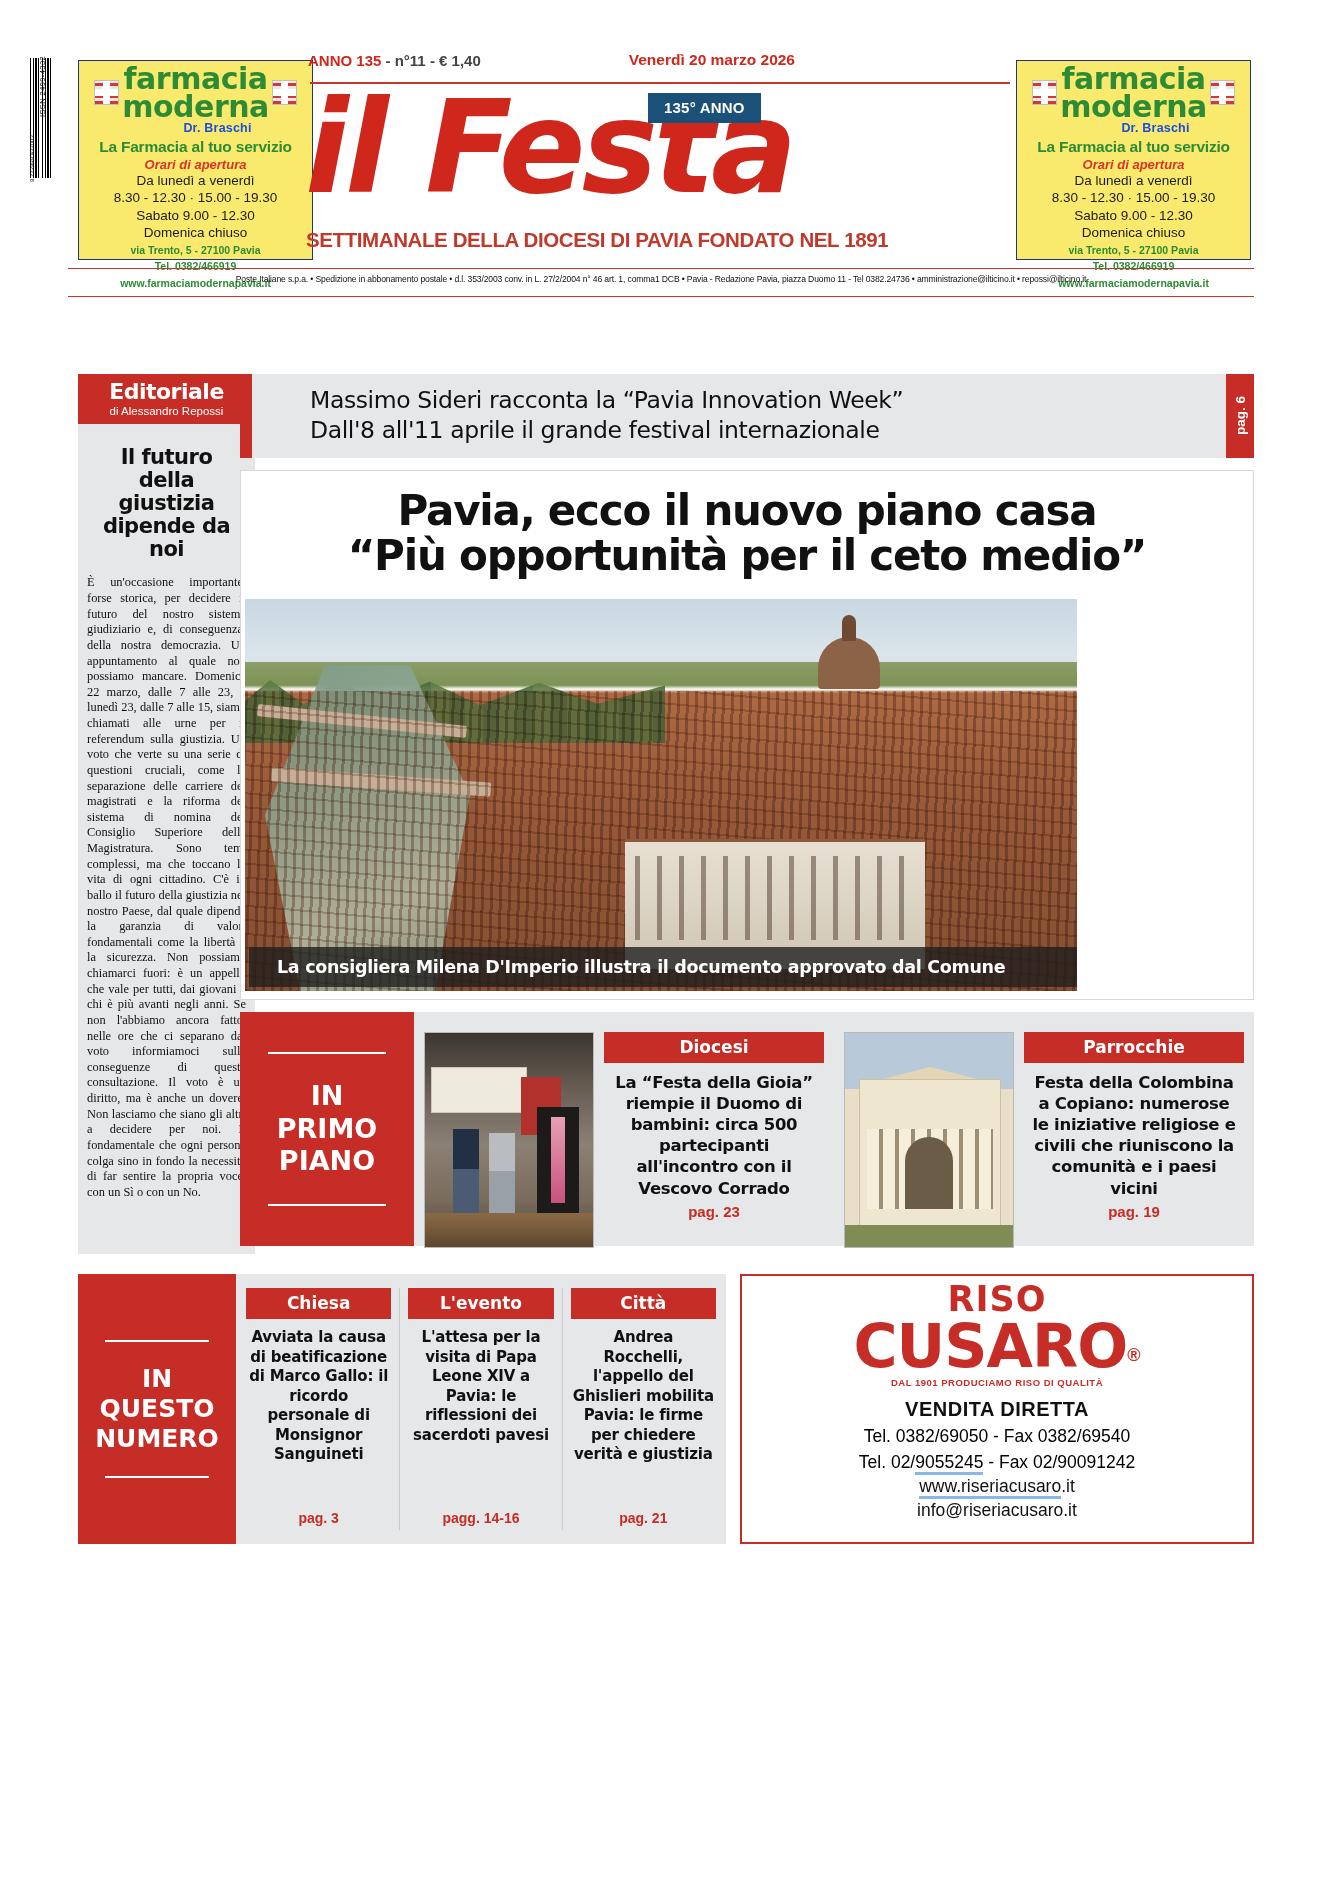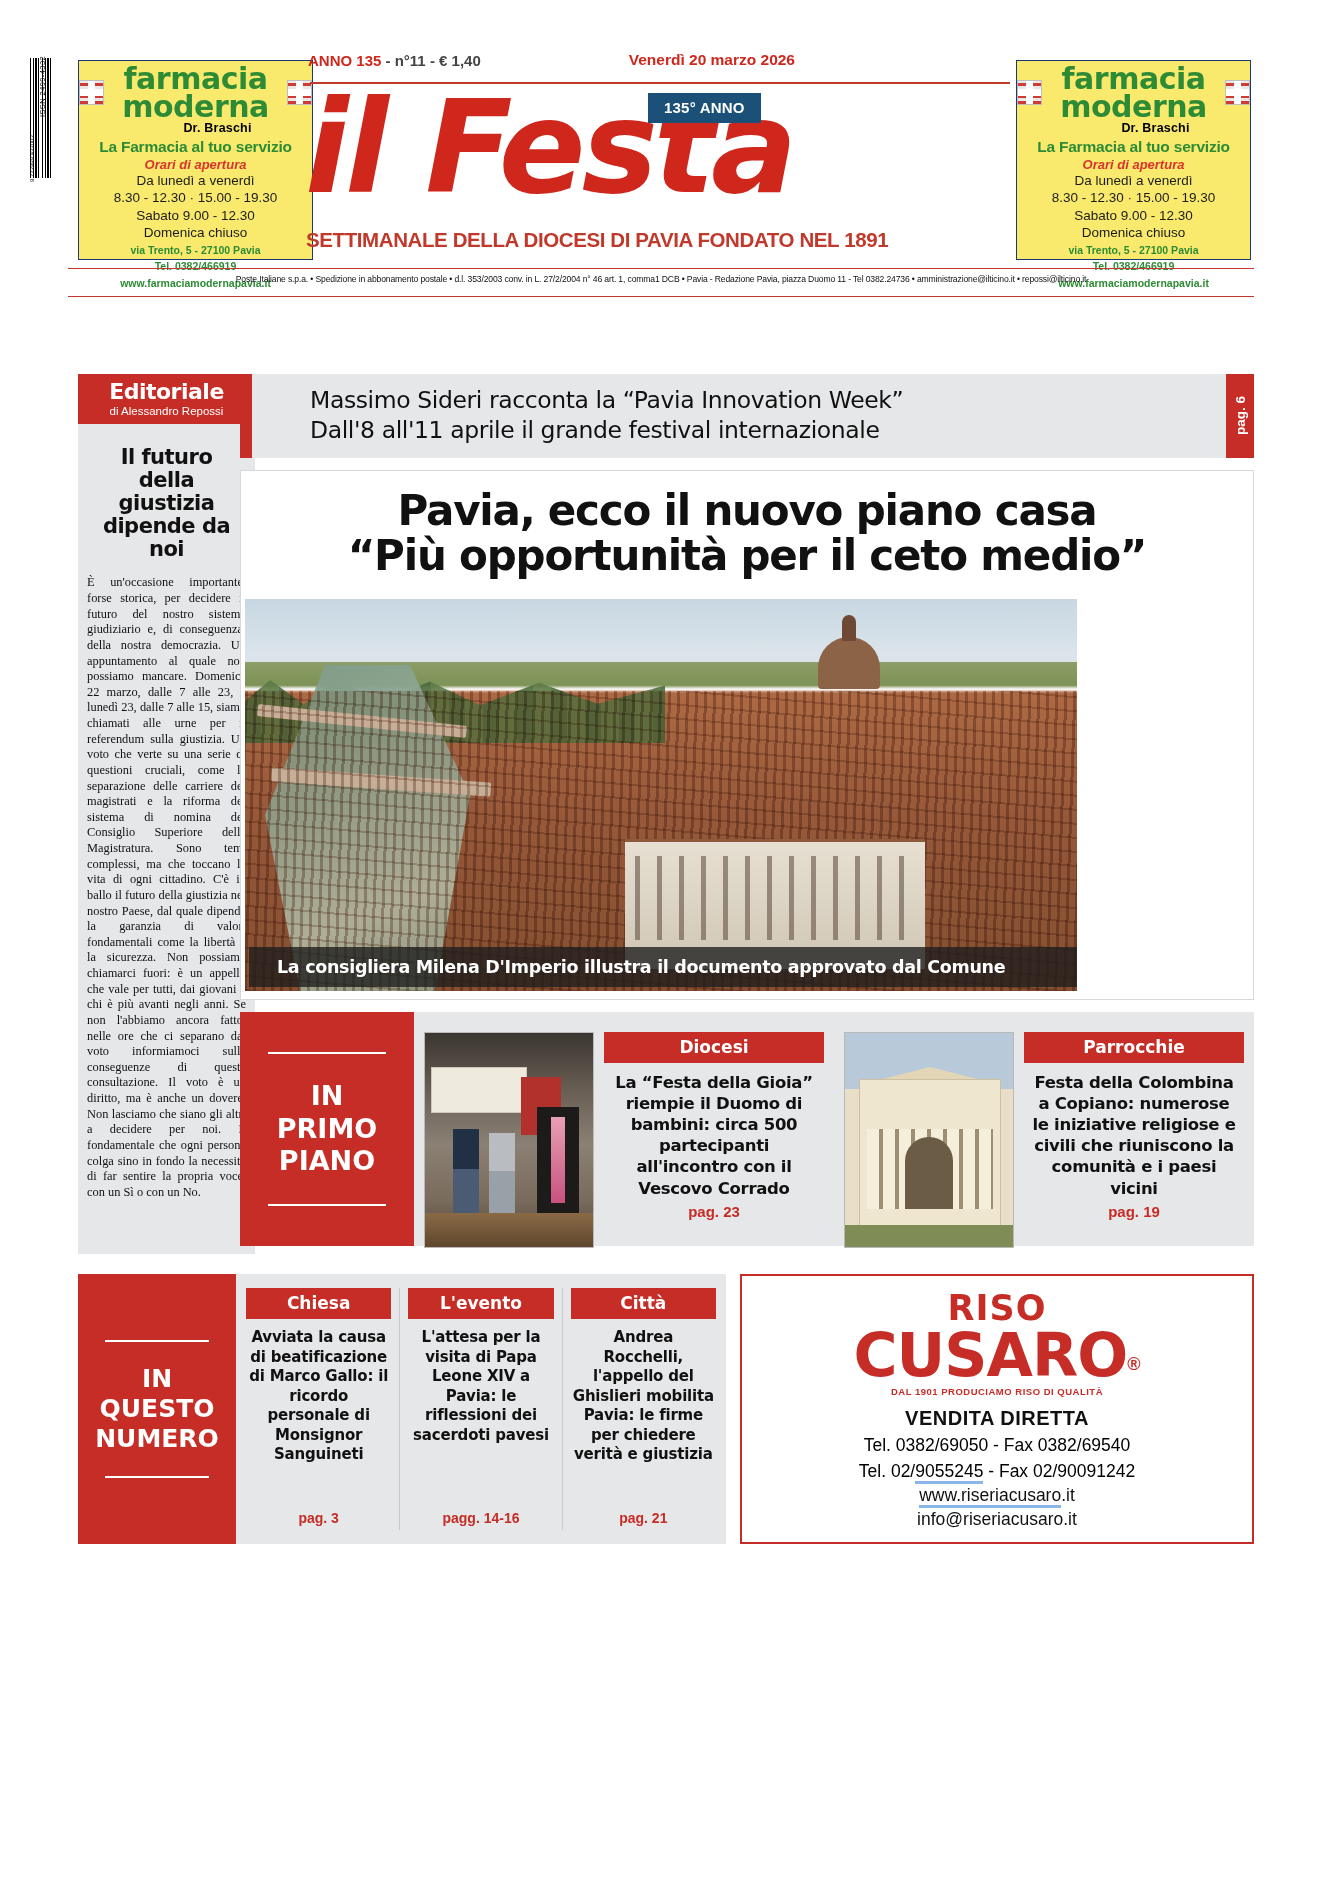--- a/index.html
+++ b/index.html
@@ -34,29 +34,29 @@
   }
 
   
   .pharm {
     position: absolute; top: 60px; width: 235px; height: 200px;
     background: #f9ea6e; border: 1px solid #1b3b6b;
     text-align: center; padding-top: 4px;
   }
   .pharm.left { left: 78px; }
   .pharm.right { left: 1016px; }
-  .pharm-title-row { display:flex; align-items:center; justify-content:space-between; gap:3px; }
+  .pharm-title-row { display:flex; align-items:center; justify-content:center; gap:3px; }
   .pharm-names { line-height: .92; }
   .pharm-n1, .pharm-n2 {
     font-weight: bold; color: #2e8b35; font-size: 30px;
     letter-spacing: -.5px; font-family: "DejaVu Sans", sans-serif;
   }
   .pharm-n2 { font-size: 30px; }
   .pharm-dr {
-    font-weight: bold; color:#000000; font-size: 12.5px;
+    font-weight: bold; color:#1d4ed8; font-size: 12.5px;
     letter-spacing: .2px; margin-top: 1px; padding-left: 44px;
   }
   .cross {
     width: 25px; height: 25px; flex: 0 0 25px;
     background:
       linear-gradient(#ffffff,#ffffff) center/100% 7px no-repeat,
       linear-gradient(#ffffff,#ffffff) center/7px 100% no-repeat,
       repeating-linear-gradient(0deg,#cf3a33 0 3px,#e8e8e8 3px 6px);
     border: 1px solid #bfbfbf;
   }
@@ -353,21 +353,21 @@
   }
   .ncol-pag { text-align:center; font-weight:bold; color:#c62d26; font-size: 14px; padding-bottom: 4px; }
   .ncol-div { width:1px; background:#c9cacc; }
 
   
   .cusaro {
     position:absolute; left: 740px; top: 1274px; width: 514px; height: 270px;
     background:#fff; border: 2px solid #c62d26; text-align:center;
   }
   .cus-riso {
-    margin-top: 12px; font-family:"DejaVu Sans", sans-serif; font-weight:bold;
+    margin-top: 3px; font-family:"DejaVu Sans", sans-serif; font-weight:bold;
     font-size: 35px; color:#c62d26; letter-spacing: 1px;
   }
   .cus-cusaro {
     font-family:"DejaVu Sans", sans-serif; font-weight:bold; font-size: 60px;
     color:#c62d26; line-height: .92; letter-spacing: -1px;
     position: relative; display:inline-block;
   }
   .cus-reg { font-size: 18px; vertical-align: super; }
   .cus-sub {
     font-size: 9.5px; font-weight:bold; color:#c62d26; letter-spacing: .5px; margin-top: 3px;

